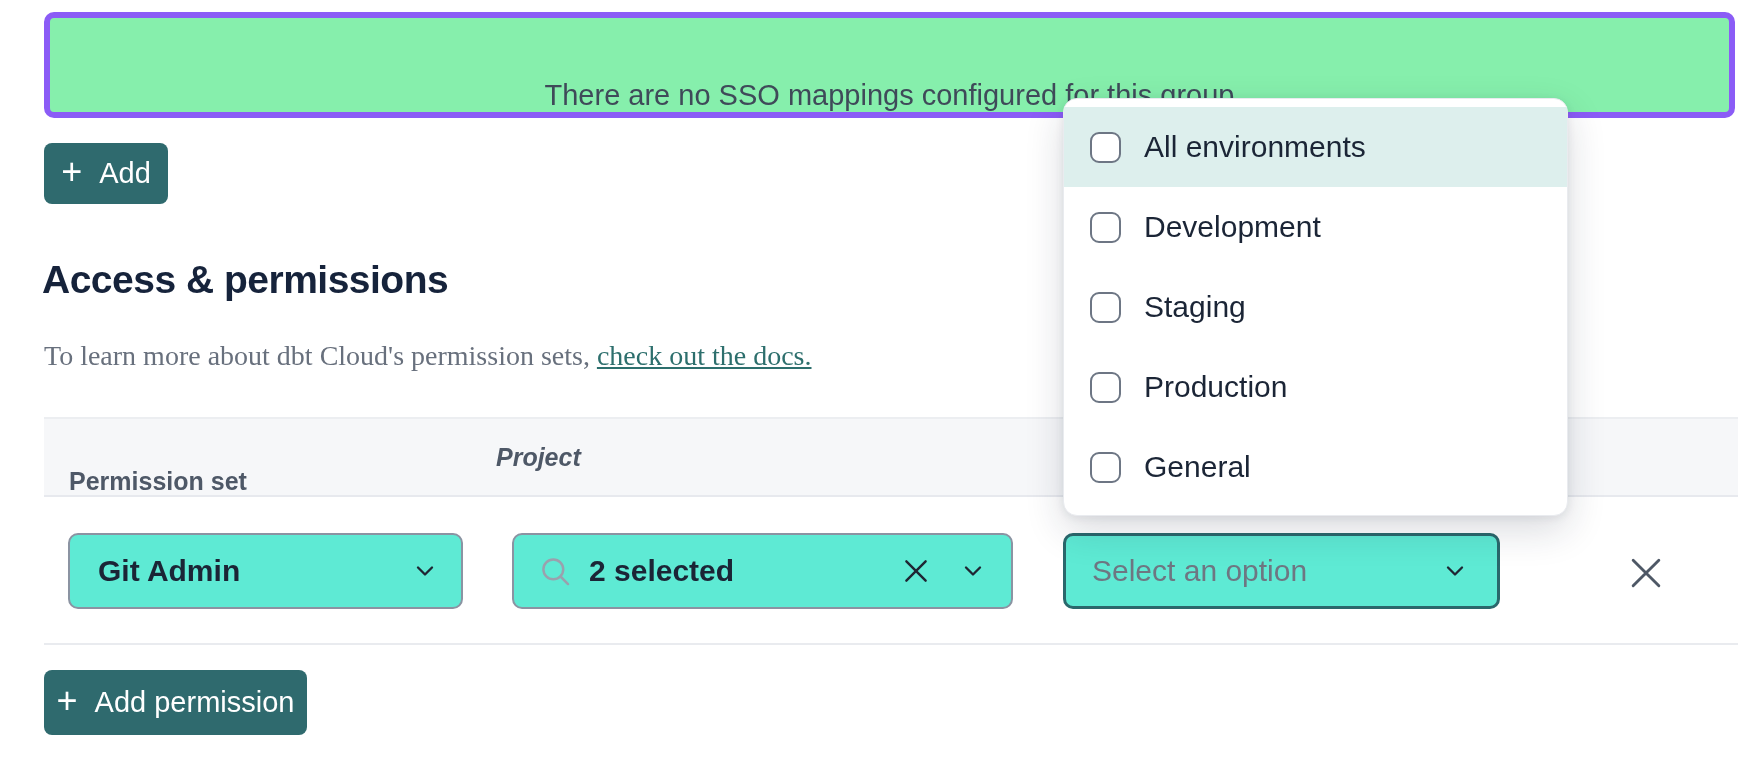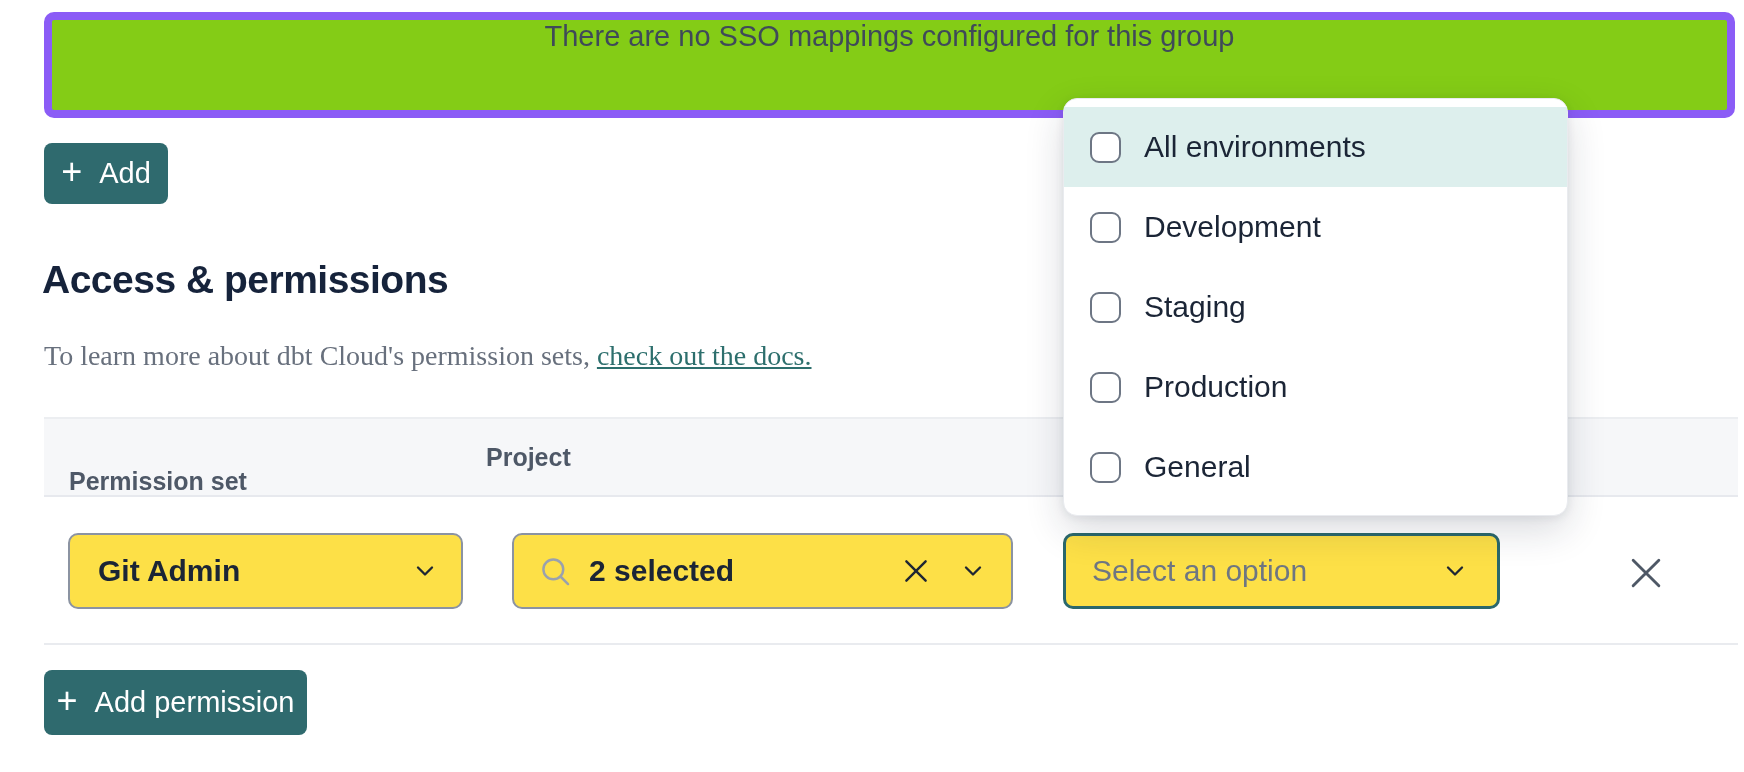--- a/index.html
+++ b/index.html
@@ -7,22 +7,22 @@
   body {
     width:1744px; height:772px; position:relative; overflow:hidden;
     background:#ffffff; color:#1b2536;
     font-family:"Liberation Sans","DejaVu Sans",sans-serif;
   }
   .abs { position:absolute; }
 
   
   .sso-box {
     left:44px; top:12px; width:1691px; height:106px;
-    border:8px solid #8b5cf6; border-radius:10px; background:#84cc16;
-    display:flex; align-items:flex-start; justify-content:center;
+    border:6px solid #8b5cf6; border-radius:10px; background:#86efac;
+    display:flex; align-items:flex-end; justify-content:center;
     font-size:29px; color:#3f4a59;
   }
 
   
   .btn {
     background:#2f6a6e; color:#ffffff; border:none; border-radius:8px;
     display:flex; align-items:center; justify-content:center; gap:17px;
     font-size:29px; font-family:inherit; cursor:pointer;
   }
   .btn .plus { font-size:36px; font-weight:300; line-height:1; margin-top:-3px; }
@@ -40,25 +40,25 @@
   
   .table-header {
     left:44px; top:417px; width:1694px; height:80px;
     background:#f6f7f9; border-top:2px solid #eceef1; border-bottom:2px solid #e7e9ee;
   }
   .th {
     position:absolute; top:50%; transform:translateY(-50%);
     font-size:25px; font-weight:700; color:#4e5867;
   }
   .th-permission { left:25px;margin-top:24px; }
-  .th-project { left:442px; }
+  .th-project { left:452px;font-style:italic; }
 
   
   .select {
-    position:absolute; top:533px; height:76px; background:#fde047;
+    position:absolute; top:533px; height:76px; background:#5eead4;
     border:2px solid #8b93a2; border-radius:10px;
     display:flex; align-items:center; cursor:pointer; font-size:30px;
   }
   #select-permission { left:68px; width:395px; padding:0 22px 0 28px; justify-content:space-between; }
   #select-permission .value { font-weight:700; color:#1b2536; }
   #select-project { left:512px; width:501px; padding:0 24px 0 24px; gap:16px; }
   #select-project .value { font-weight:600; color:#1b2536; flex:1; }
   #select-project .trailing { display:flex; align-items:center; gap:26px; }
   #select-environment {
     left:1063px; width:437px; padding:0 28px 0 26px;

